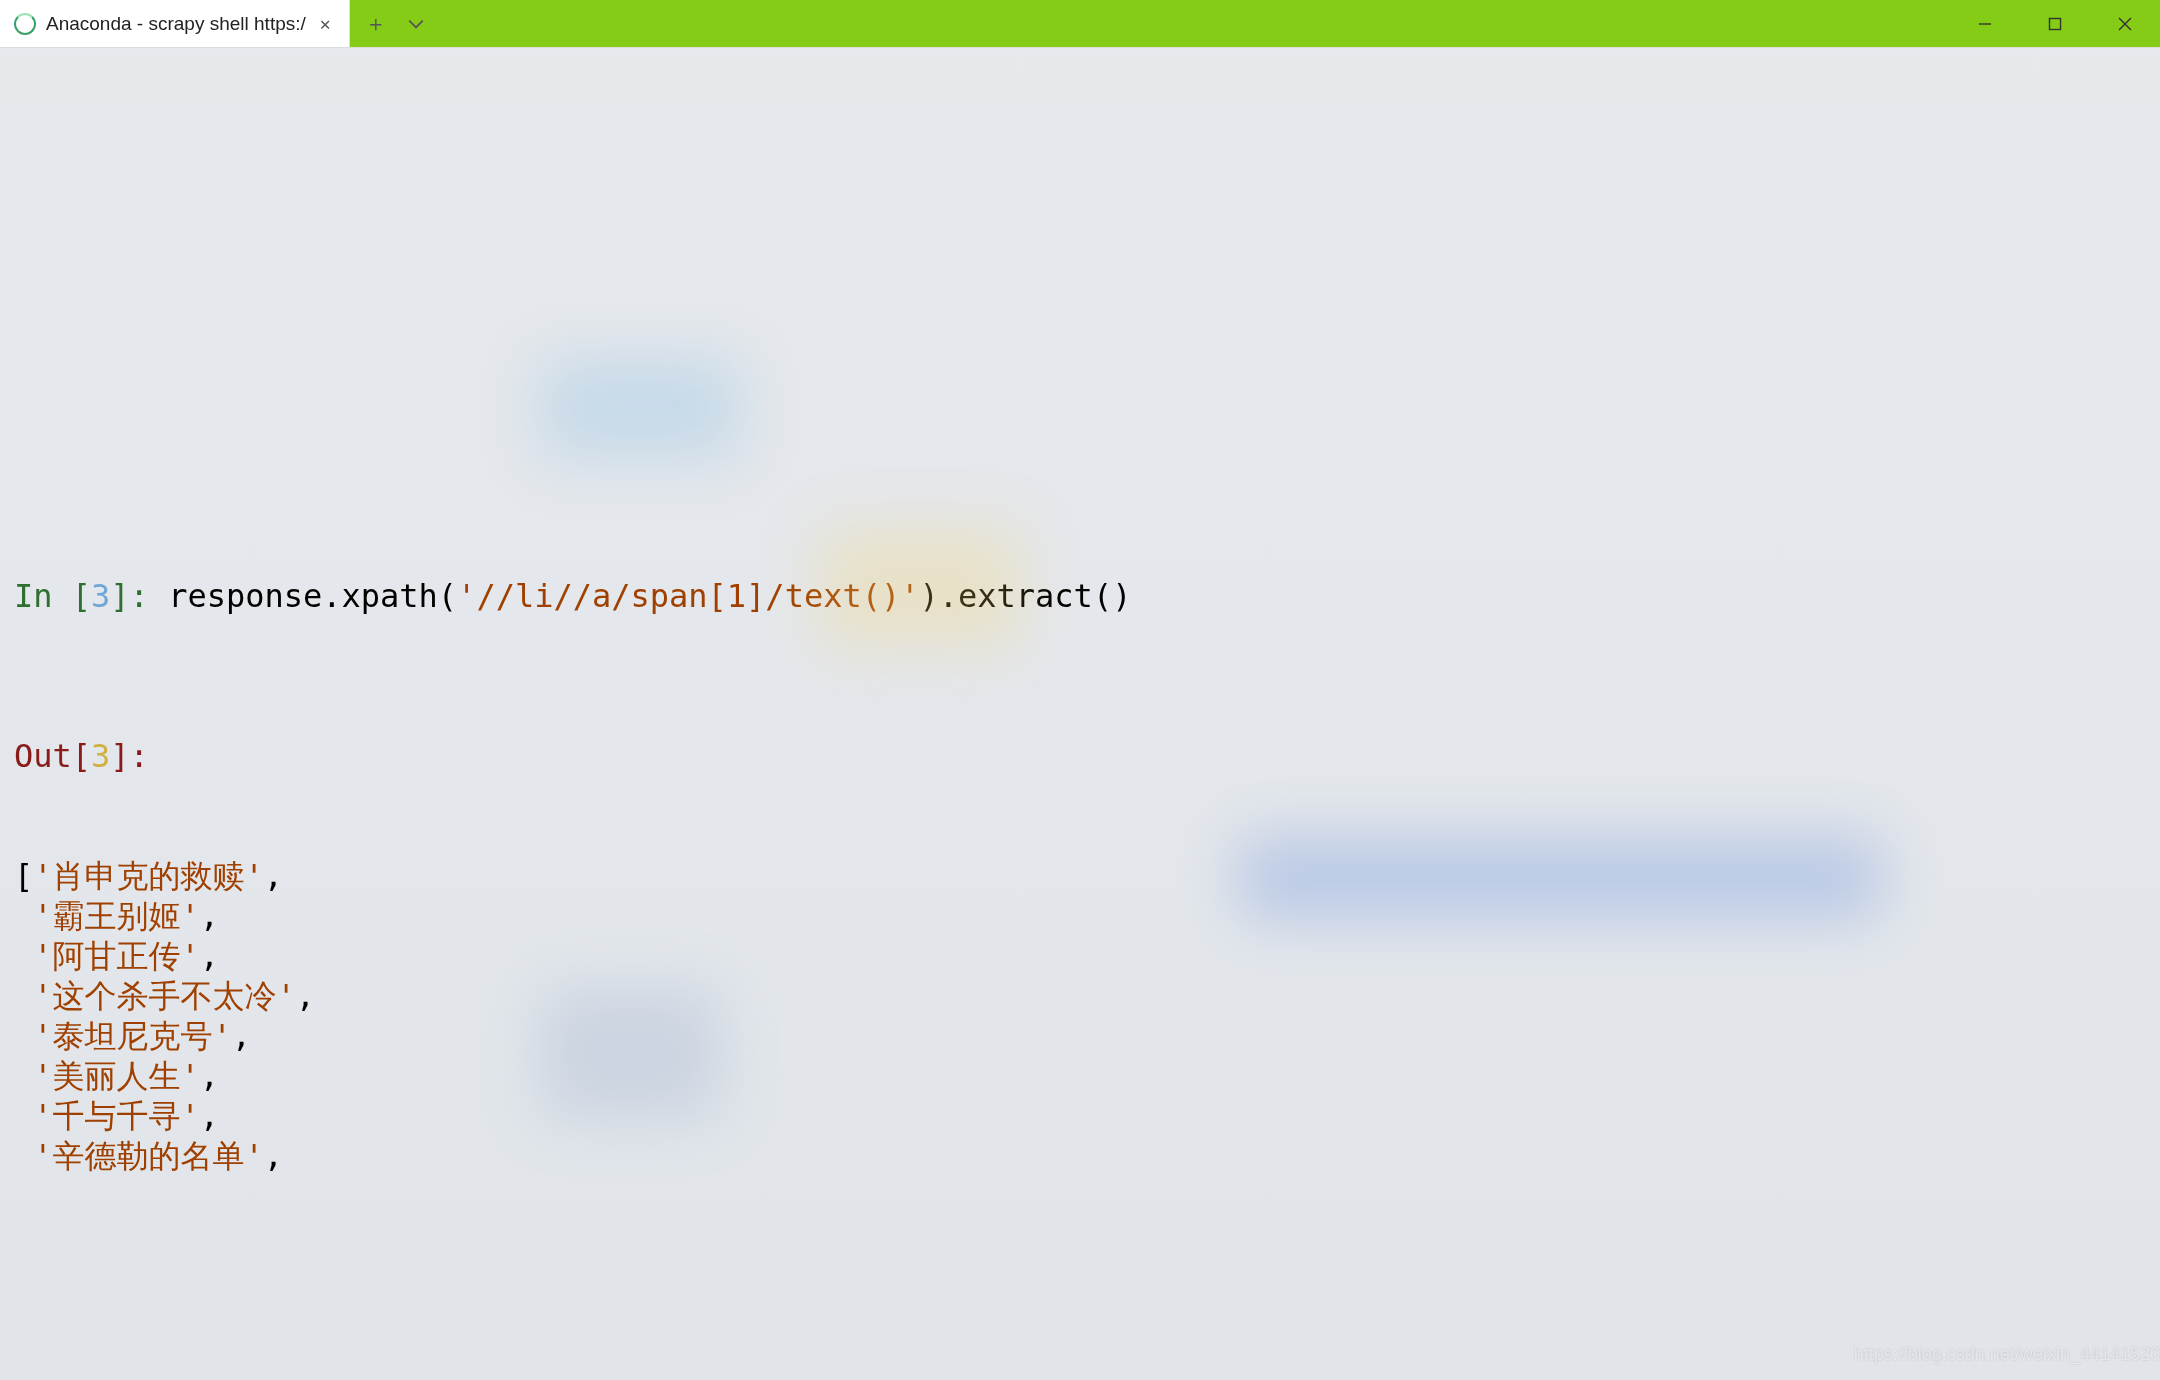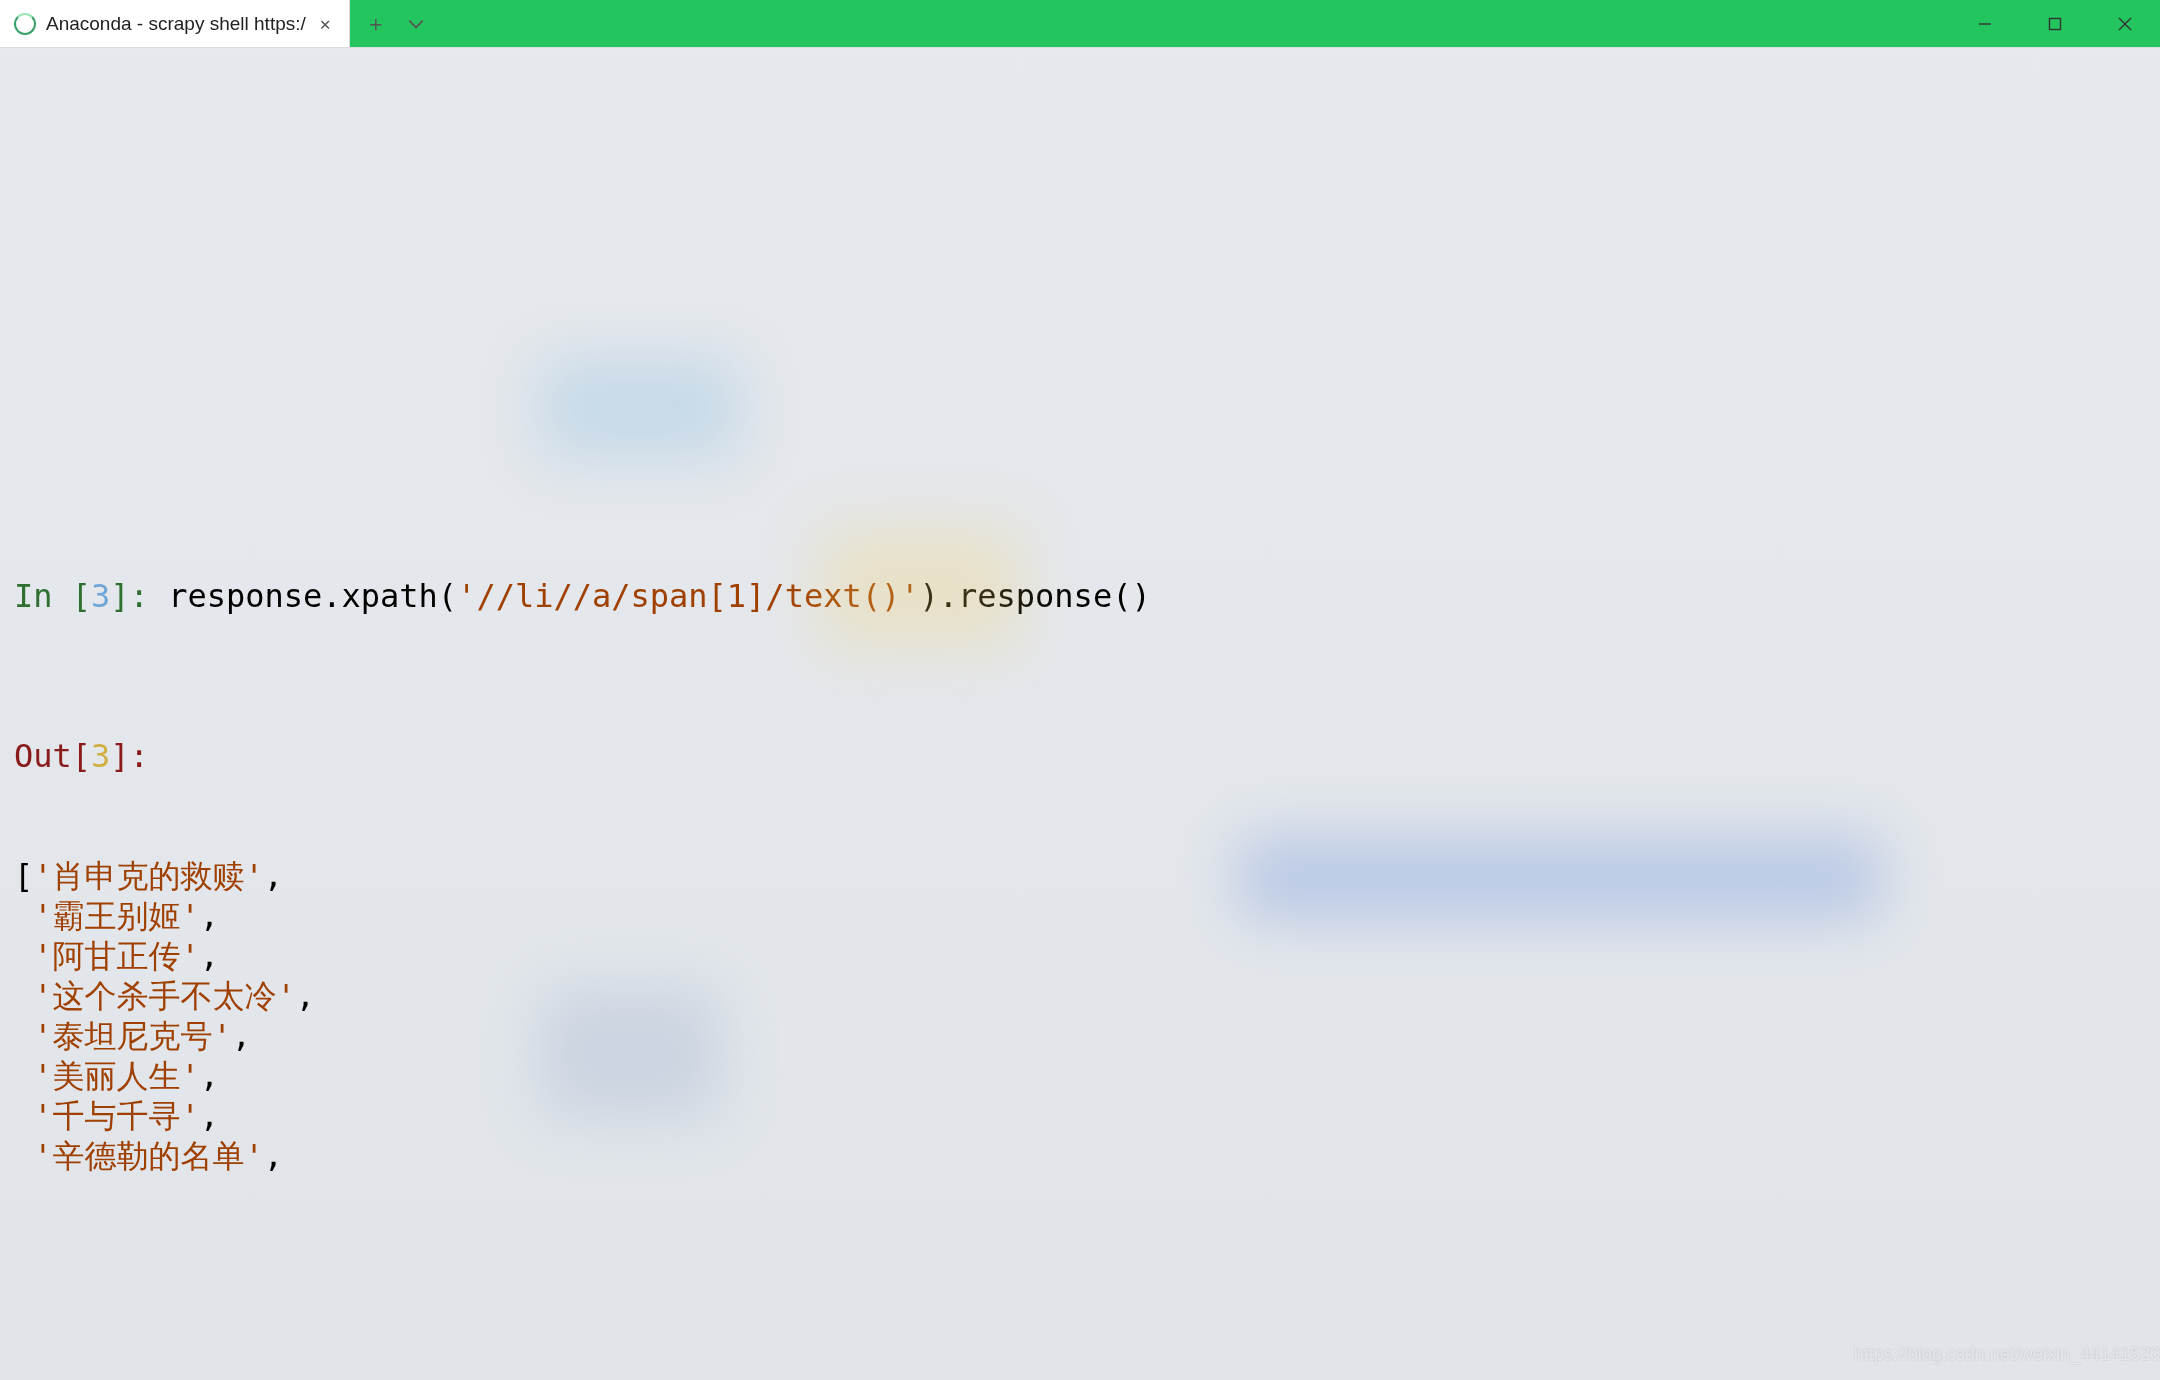--- a/index.html
+++ b/index.html
@@ -2,21 +2,21 @@
 <html><head>
 <meta charset="utf-8">
 <style>
   * { margin: 0; padding: 0; box-sizing: border-box; }
   html, body { width: 2160px; height: 1380px; overflow: hidden; font-family: "Consolas", "Microsoft YaHei", monospace; }
   body { background: #e8ecef; position: relative; }
 
   
   .titlebar {
     height: 48px;
-    background: #22c55e;
+    background: #84cc16;
     border-bottom: 1px solid #dcdcdc;
     display: flex;
     align-items: stretch;
     position: relative;
   }
   .tab {
     display: flex;
     align-items: center;
     padding: 0 14px 0 14px;
     background: #ffffff;
@@ -132,21 +132,21 @@
 <div class="console">
   <div class="bgblob bb1"></div>
   <div class="bgblob bb2"></div>
   <div class="bgblob bb3"></div>
   <div class="bgblob bb4"></div>
 
   
   
   <span class="line"> </span>
   
-  <span class="line"><span class="pr-in">In </span><span class="pr-in">[</span><span class="pr-num">3</span><span class="pr-in">]: </span><span class="call">response.xpath(</span><span class="str">'//li//a/span[1]/text()'</span><span class="call">).response()</span></span>
+  <span class="line"><span class="pr-in">In </span><span class="pr-in">[</span><span class="pr-num">3</span><span class="pr-in">]: </span><span class="call">response.xpath(</span><span class="str">'//li//a/span[1]/text()'</span><span class="call">).extract()</span></span>
   
   <span class="line"><span class="pr-out">Out</span><span class="pr-out">[</span><span class="pr-num-o">3</span><span class="pr-out">]: </span></span>
   <span id="out3-list"><span class="line"><span class="pn">[</span><span class="str">'肖申克的救赎'</span><span class="pn">,</span></span><span class="line"><span class="pn"> </span><span class="str">'霸王别姬'</span><span class="pn">,</span></span><span class="line"><span class="pn"> </span><span class="str">'阿甘正传'</span><span class="pn">,</span></span><span class="line"><span class="pn"> </span><span class="str">'这个杀手不太冷'</span><span class="pn">,</span></span><span class="line"><span class="pn"> </span><span class="str">'泰坦尼克号'</span><span class="pn">,</span></span><span class="line"><span class="pn"> </span><span class="str">'美丽人生'</span><span class="pn">,</span></span><span class="line"><span class="pn"> </span><span class="str">'千与千寻'</span><span class="pn">,</span></span><span class="line"><span class="pn"> </span><span class="str">'辛德勒的名单'</span><span class="pn">,</span></span></span>
   
   
   
 
   <div class="watermark">https://blog.csdn.net/weixin_44141520</div>
 </div>
 

